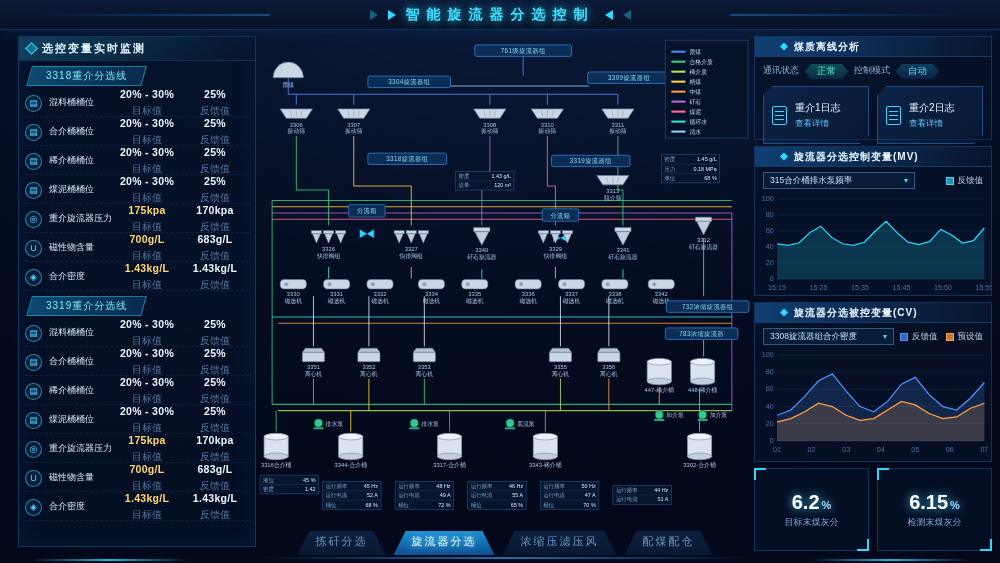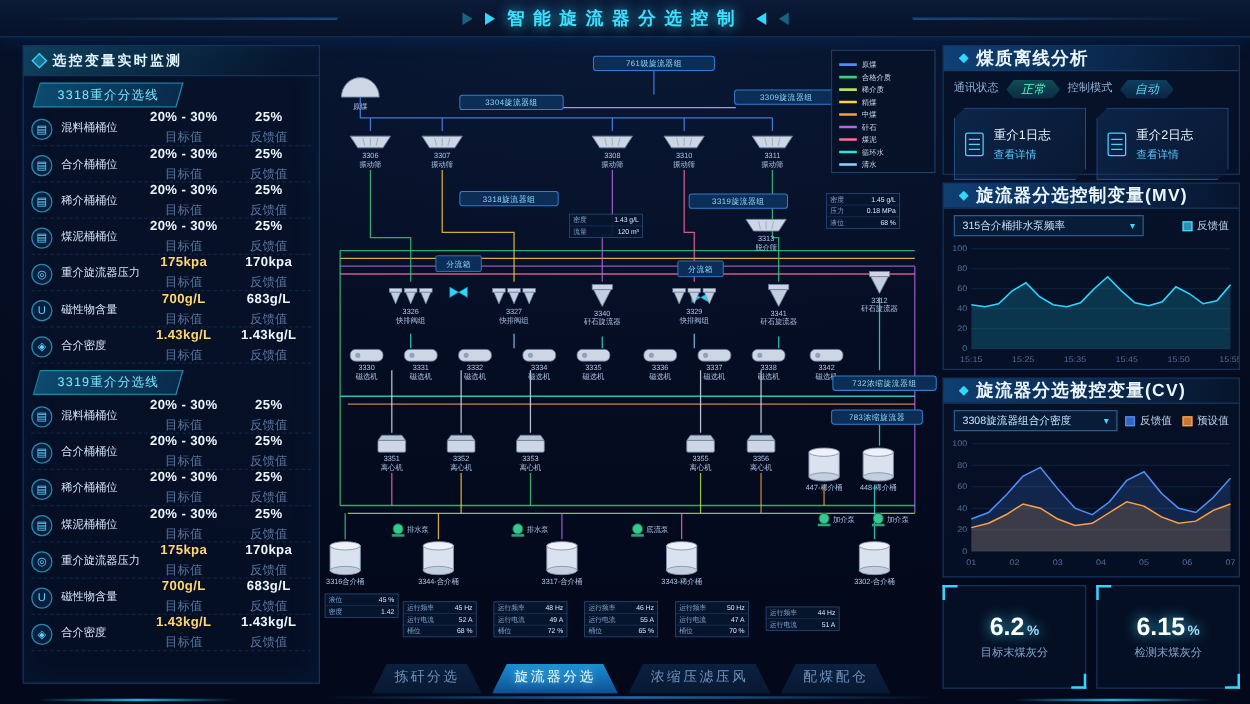--- a/index.html
+++ b/index.html
@@ -48,28 +48,28 @@
   
   .tabs{position:absolute;left:258px;width:494px;bottom:8px;height:24px;display:flex;justify-content:center;gap:8px;}
   .tab{padding:3px 18px;font-size:11px;letter-spacing:2px;color:#6e93bf;cursor:pointer;
     background:linear-gradient(180deg,#0b2140,#081831);clip-path:polygon(12px 0,calc(100% - 12px) 0,100% 100%,0 100%);}
   .tab.active{color:#eaffff;background:linear-gradient(180deg,#1b8ed2,#0d4f92);text-shadow:0 0 8px rgba(120,230,255,.95);}
   .tabline{position:absolute;left:258px;width:494px;bottom:4px;height:2px;
     background:linear-gradient(90deg,transparent,#1c6fae,transparent);}
   
   .right-panel{position:absolute;right:8px;top:36px;width:238px;bottom:12px;display:flex;flex-direction:column;gap:6px;}
   .rp{background:rgba(7,18,40,.72);border:1px solid #14335c;position:relative;}
-  .rp-head{height:20px;display:flex;align-items:center;gap:6px;padding:0 12px;font-size:14px;font-weight:bold;color:#eaf6ff;
+  .rp-head{height:20px;display:flex;align-items:center;gap:6px;padding:0 25px;font-size:10px;font-weight:bold;color:#eaf6ff;
     letter-spacing:1px;background:linear-gradient(90deg,rgba(32,150,255,.35),rgba(32,150,255,.03));border-bottom:1px solid #153a66;}
   .hd-ico{width:8px;height:8px;background:#2fd8ff;clip-path:polygon(50% 0,100% 50%,50% 100%,0 50%);box-shadow:0 0 6px #2fd8ff;flex:none;}
   #rp-analysis{height:104px;}
   .chips{display:flex;align-items:flex-start;gap:6px;padding:7px 8px 4px;}
   .clab{font-size:9px;color:#8fb0d8;}
   .chip{padding:1px 12px;font-size:9.5px;color:#53ffc9;background:linear-gradient(180deg,#0e4d54,#0a2b44);
-    clip-path:polygon(6px 0,calc(100% - 6px) 0,100% 50%,calc(100% - 6px) 100%,6px 100%,0 50%);font-style:italic;}
+    clip-path:polygon(6px 0,calc(100% - 6px) 0,100% 50%,calc(100% - 6px) 100%,6px 100%,0 50%);}
   .chip.mode{color:#5fd9ff;background:linear-gradient(180deg,#0e3e5e,#0a2344);}
   .logcards{display:flex;gap:8px;padding:3px 8px;}
   .logcard{flex:1;height:58px;display:flex;align-items:center;gap:8px;padding:0 8px;cursor:pointer;
     background:linear-gradient(135deg,rgba(25,70,130,.35),rgba(10,28,56,.65));border:1px solid #1f4d86;
     clip-path:polygon(0 9px,9px 0,100% 0,100% calc(100% - 9px),calc(100% - 9px) 100%,0 100%);}
   .doc{width:15px;height:19px;border:1.5px solid #3fd6ff;border-radius:2px;position:relative;flex:none;}
   .doc::before{content:"";position:absolute;left:2px;right:2px;top:4px;height:1.5px;background:#3fd6ff;
     box-shadow:0 4px 0 #3fd6ff,0 8px 0 #3fd6ff;}
   .lc-title{font-size:10px;color:#eaf6ff;}
   .lc-action{font-size:8.5px;color:#58c6ff;margin-top:3px;}

